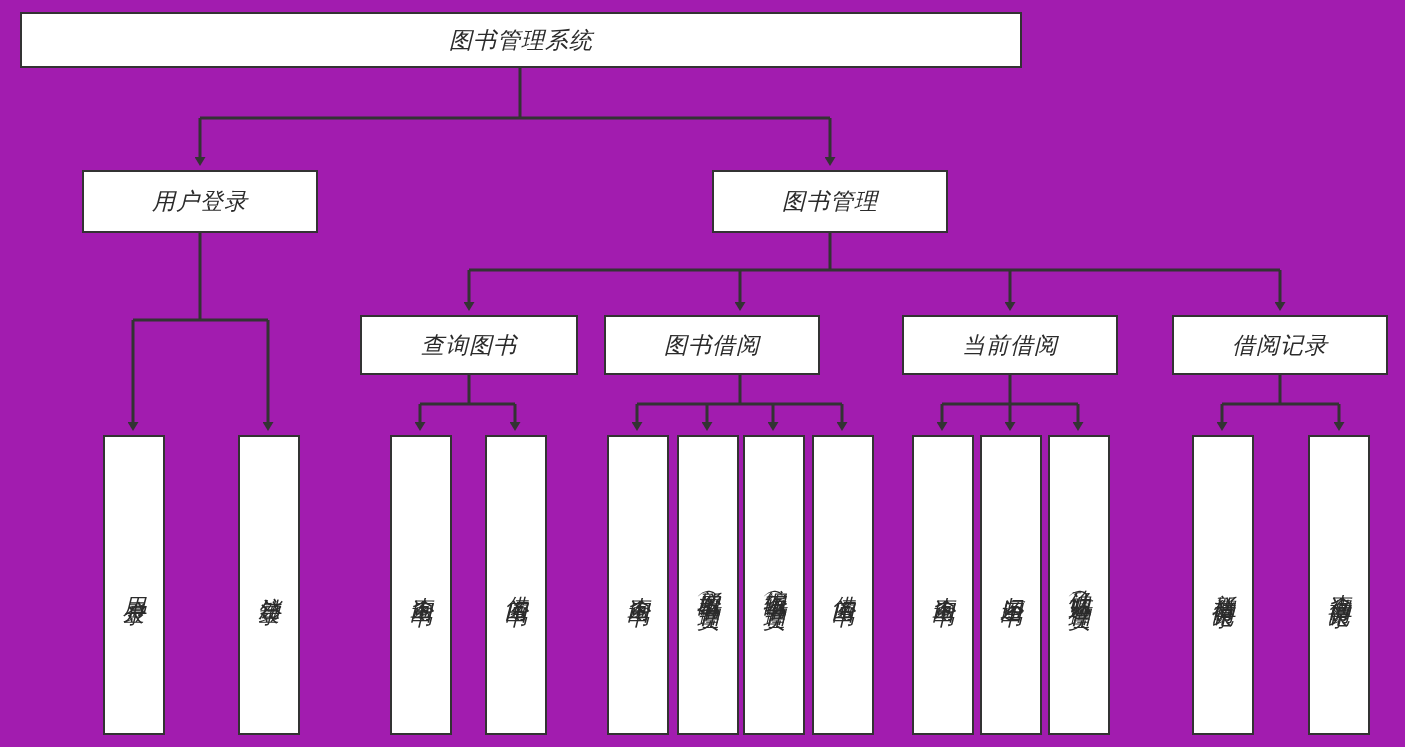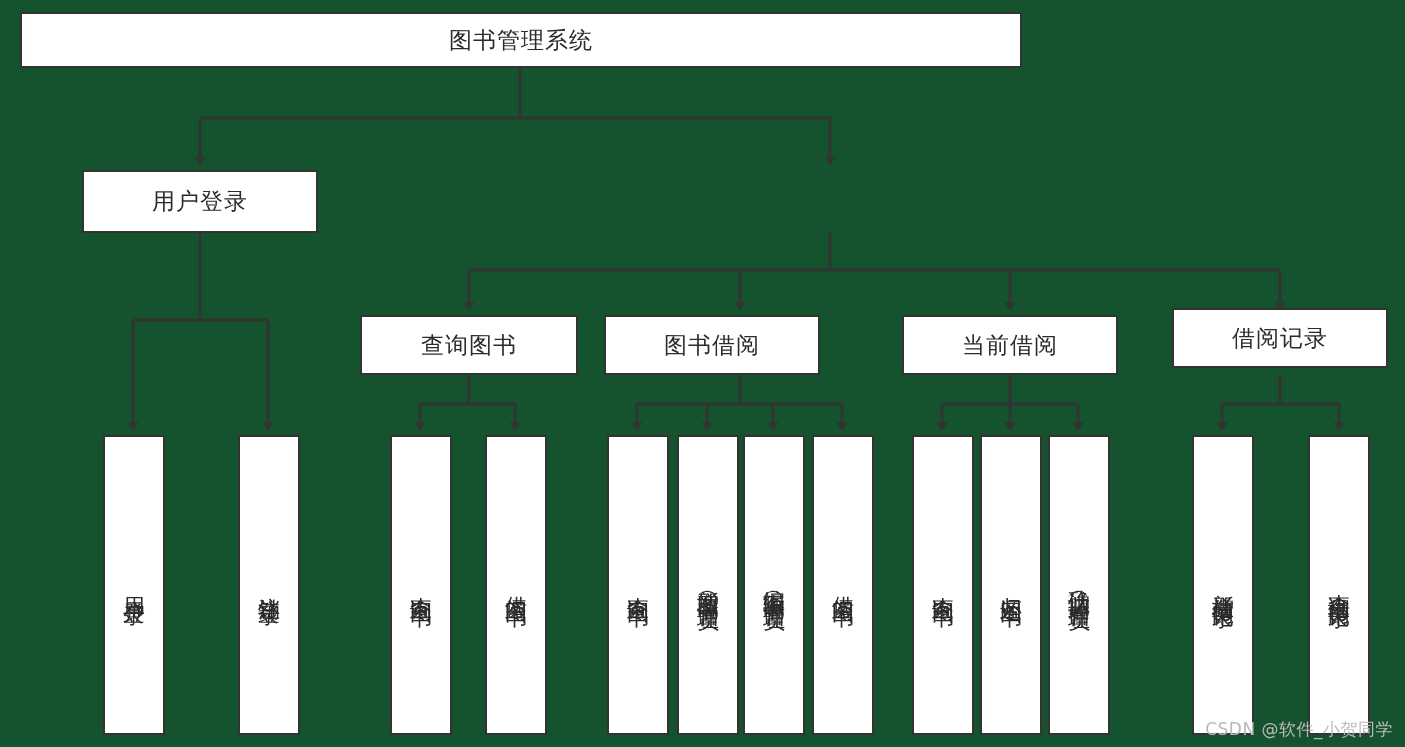--- a/index.html
+++ b/index.html
@@ -9,22 +9,23 @@
     background: #ffffff;
   }
   body {
     font-family: "DejaVu Sans", "Liberation Sans", sans-serif;
     color: #2b2b2b;
   }
   #canvas {
     position: relative;
     width: 1405px;
     height: 747px;
-    background: #14532d;
+    background: #a21caf;
     overflow: hidden;
+    font-style: italic;
   }
   svg.wires {
     position: absolute;
     left: 0;
     top: 0;
     width: 1405px;
     height: 747px;
     pointer-events: none;
   }
   .node {
@@ -123,31 +124,34 @@
     </g>
   </svg>
 
   <div class="node" style="left:20px; top:12px; width:1002px; height:56px;">
     <span class="label">图书管理系统</span>
   </div>
 
   <div class="node" style="left:82px; top:170px; width:236px; height:63px;">
     <span class="label">用户登录</span>
   </div>
+  <div class="node" style="left:712px; top:170px; width:236px; height:63px;">
+    <span class="label">图书管理</span>
+  </div>
 
   <div class="node" style="left:360px; top:315px; width:218px; height:60px;">
     <span class="label">查询图书</span>
   </div>
   <div class="node" style="left:604px; top:315px; width:216px; height:60px;">
     <span class="label">图书借阅</span>
   </div>
   <div class="node" style="left:902px; top:315px; width:216px; height:60px;">
     <span class="label">当前借阅</span>
   </div>
-  <div class="node" style="left:1172px; top:308px; width:216px; height:60px;">
+  <div class="node" style="left:1172px; top:315px; width:216px; height:60px;">
     <span class="label">借阅记录</span>
   </div>
 
   <div class="node leaf" style="left:103px; top:435px; width:62px; height:300px;">
     <span class="label">用户登录</span>
   </div>
   <div class="node leaf" style="left:238px; top:435px; width:62px; height:300px;">
     <span class="label">注销登录</span>
   </div>
 
@@ -181,15 +185,14 @@
     <span class="label">确认归还（管理员）</span>
   </div>
 
   <div class="node leaf" style="left:1192px; top:435px; width:62px; height:300px;">
     <span class="label">新增借阅记录</span>
   </div>
   <div class="node leaf" style="left:1308px; top:435px; width:62px; height:300px;">
     <span class="label">查询借阅记录</span>
   </div>
 
-  <div class="watermark">CSDN @软件_小贺同学</div>
 
 </div>
 
 </body></html>

